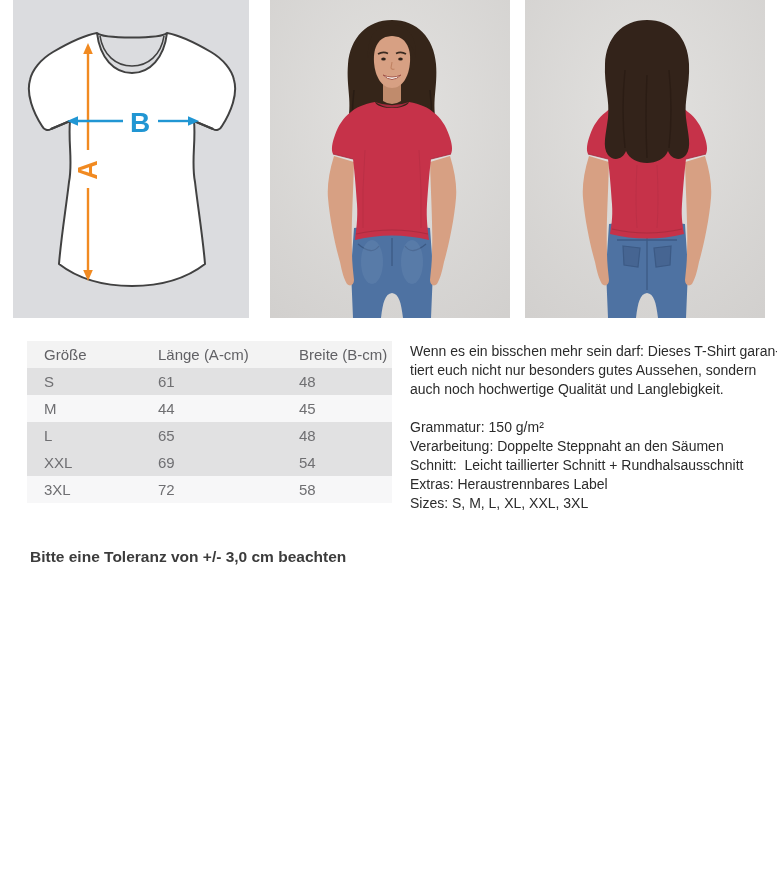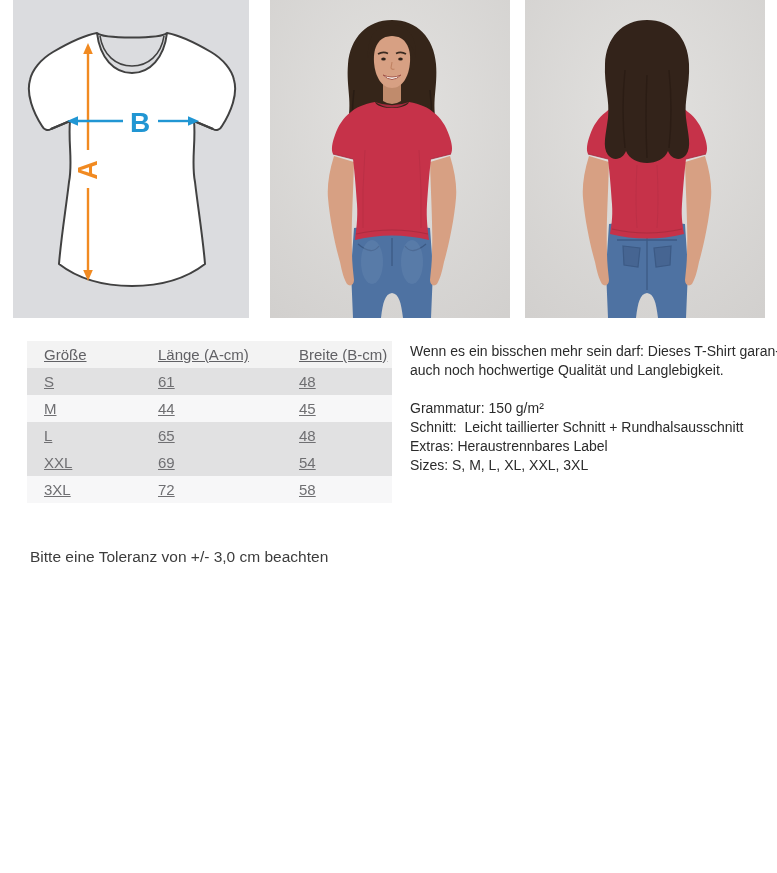--- a/index.html
+++ b/index.html
@@ -11,28 +11,28 @@
   #diagram-panel{left:13px;width:236px;background:#dbdcdf;}
   #front-panel{left:270px;width:240px;}
   #back-panel{left:525px;width:240px;}
   .panel svg{display:block;}
 
   
   #size-table{
     position:absolute;left:27px;top:341px;width:365px;
     font-size:15px;color:#6f6f72;
   }
-  .t-row{display:grid;grid-template-columns:114px 141px 110px;height:27px;align-items:center;text-decoration:underline;}
+  .t-row{display:grid;grid-template-columns:114px 141px 110px;height:27px;align-items:center;}
   .t-row > div{padding-left:17px;white-space:nowrap;}
   .t-head{background:#f3f3f3;color:#616165;}
   .t-odd{background:#e1e1e2;}
   .t-even{background:#f7f7f8;}
 
   #tolerance-note{
-    position:absolute;left:30px;top:548px;font-size:15.5px;color:#3c3c3c;white-space:nowrap;
+    position:absolute;left:30px;top:548px;font-size:15.5px;color:#3c3c3c;white-space:nowrap;font-weight:bold;
   }
 
   
   #description{position:absolute;left:410px;top:342px;width:362px;font-size:14px;color:#2b2b2b;}
   #description .line{height:19px;line-height:19px;white-space:pre;}
   #description .gap{height:19px;}
 </style>
 </head>
 <body>
 
@@ -174,19 +174,21 @@
     <div>3XL</div>
     <div>72</div>
     <div>58</div>
   </div>
 </div>
 
 <div id="tolerance-note">Bitte eine Toleranz von +/- 3,0 cm beachten</div>
 
 <div id="description">
   <div class="line">Wenn es ein bisschen mehr sein darf: Dieses T-Shirt garan-</div>
+  <div class="line">tiert euch nicht nur besonders gutes Aussehen, sondern</div>
   <div class="line">auch noch hochwertige Qualität und Langlebigkeit.</div>
   <div class="gap"></div>
   <div class="line">Grammatur: 150 g/m²</div>
+  <div class="line">Verarbeitung: Doppelte Steppnaht an den Säumen</div>
   <div class="line">Schnitt:  Leicht taillierter Schnitt + Rundhalsausschnitt</div>
   <div class="line">Extras: Heraustrennbares Label</div>
   <div class="line">Sizes: S, M, L, XL, XXL, 3XL</div>
 </div>
 
 </body></html>

